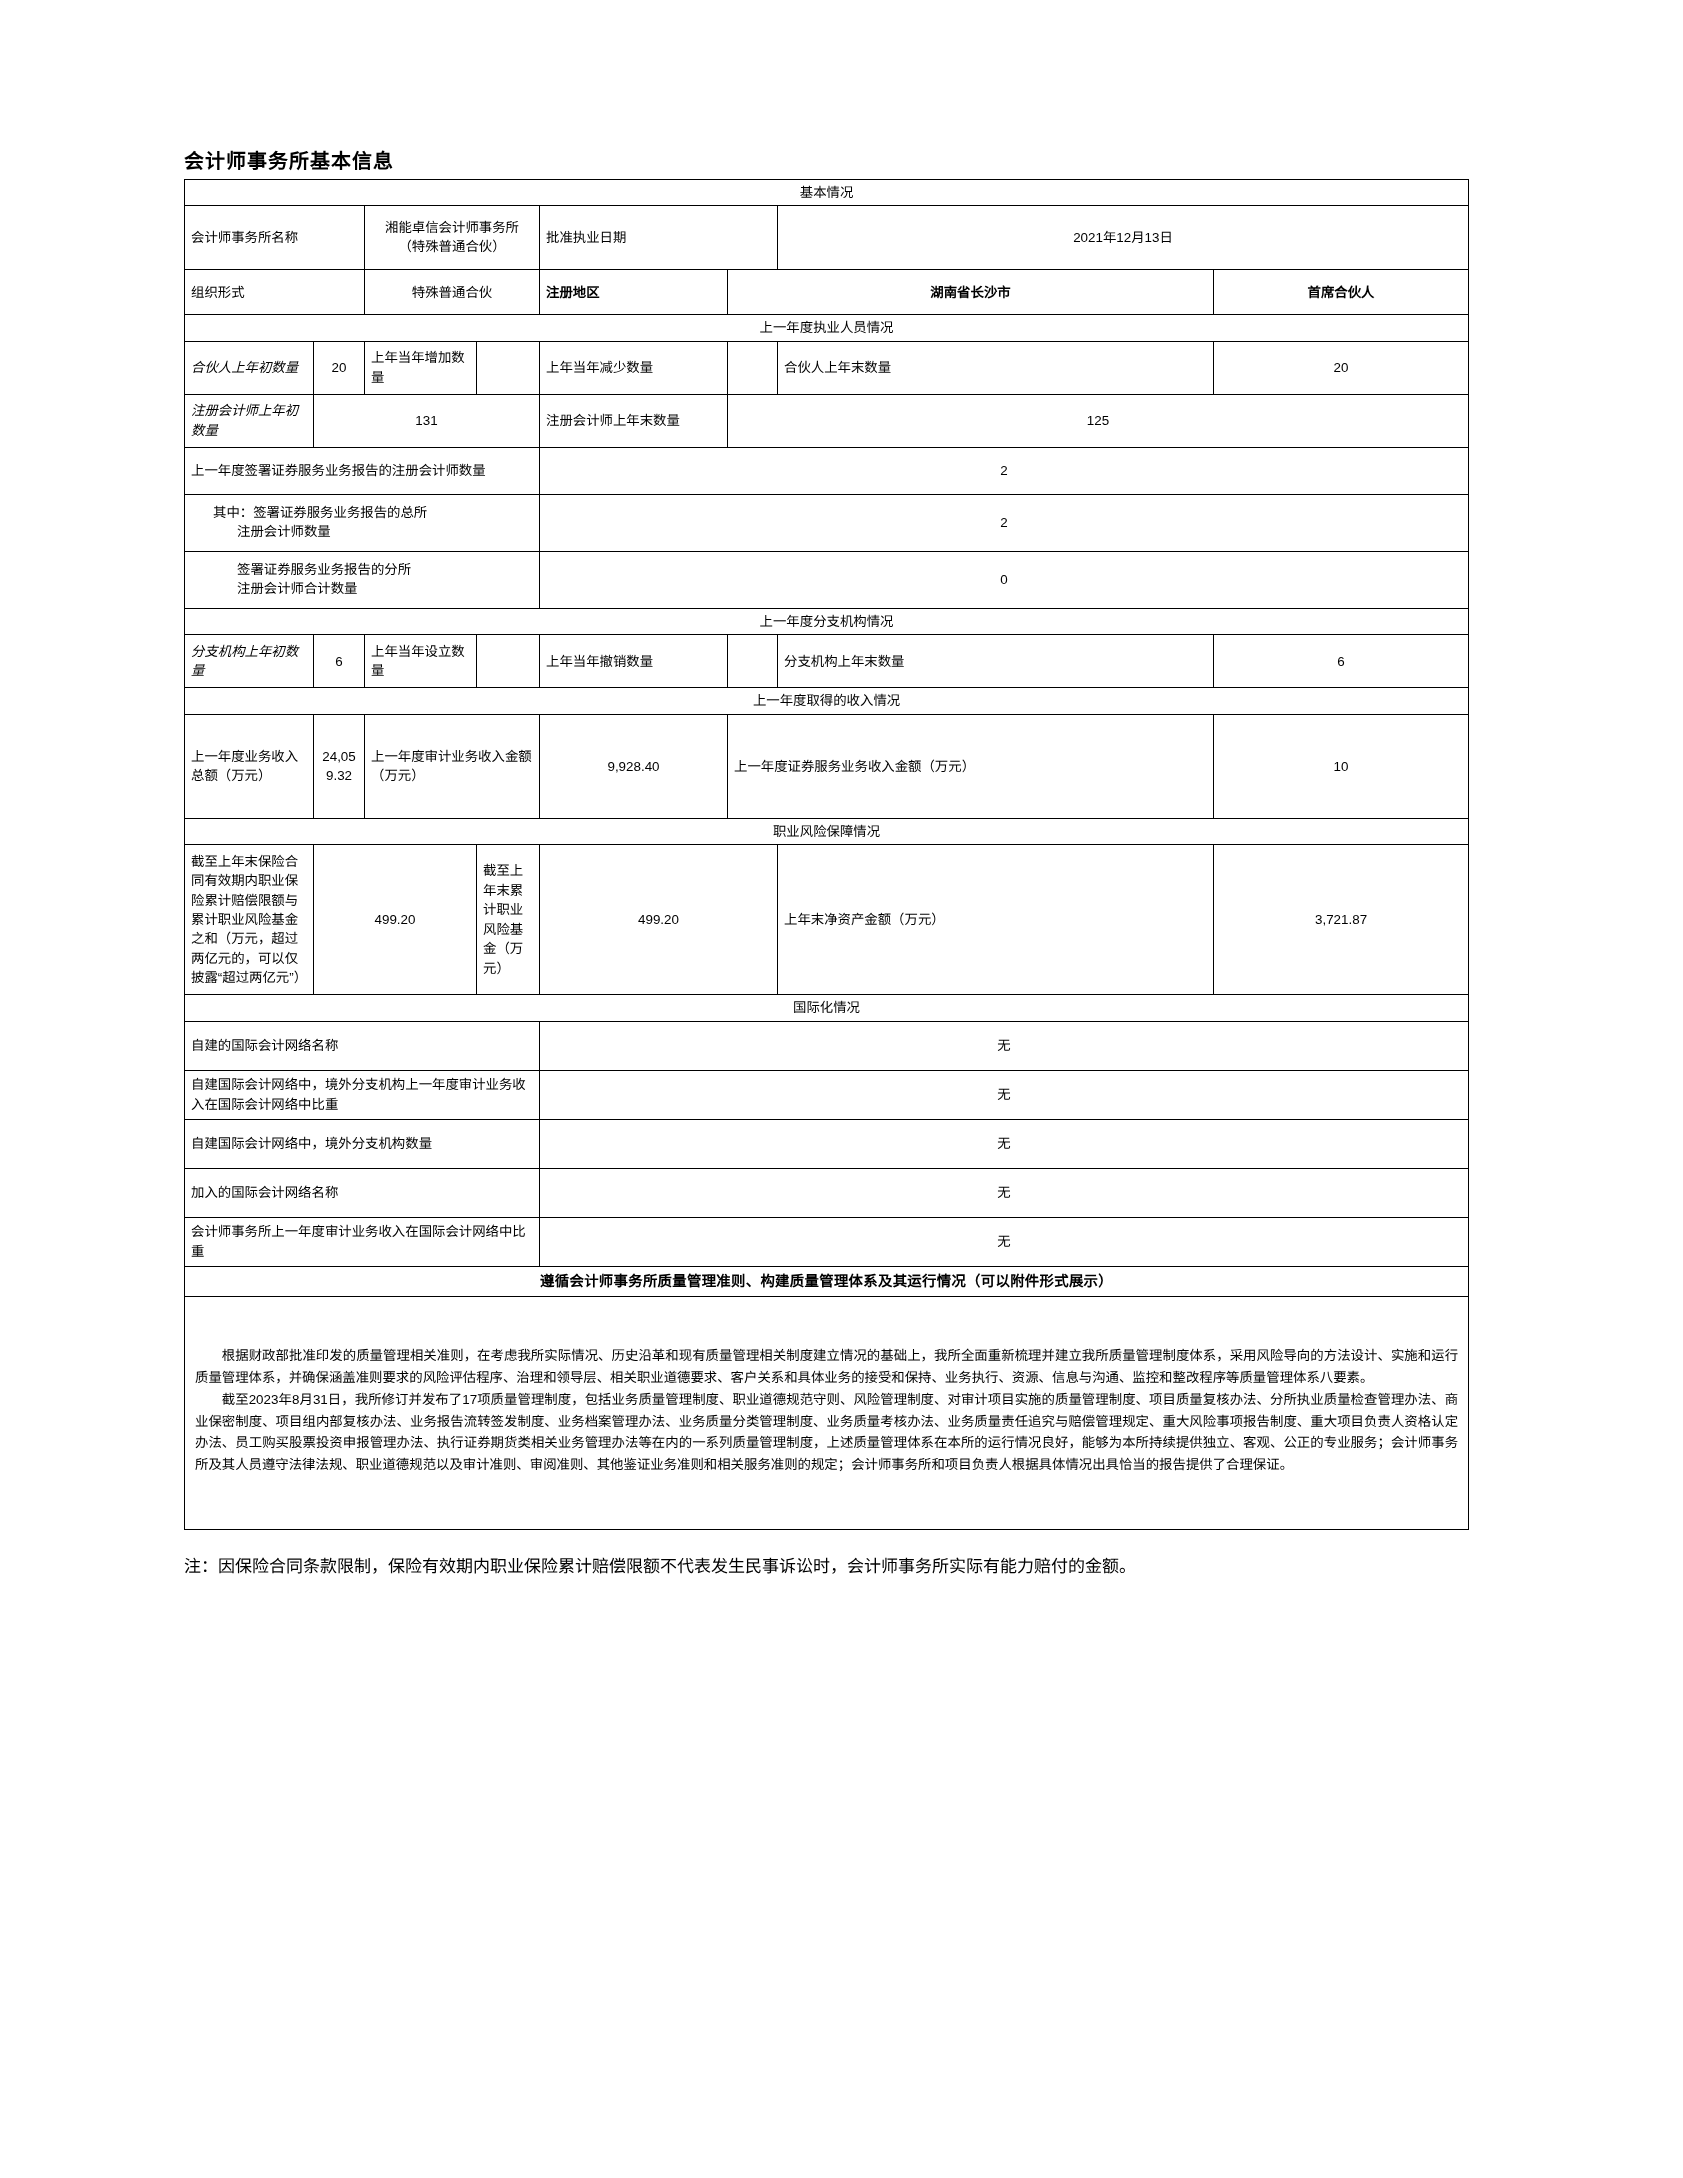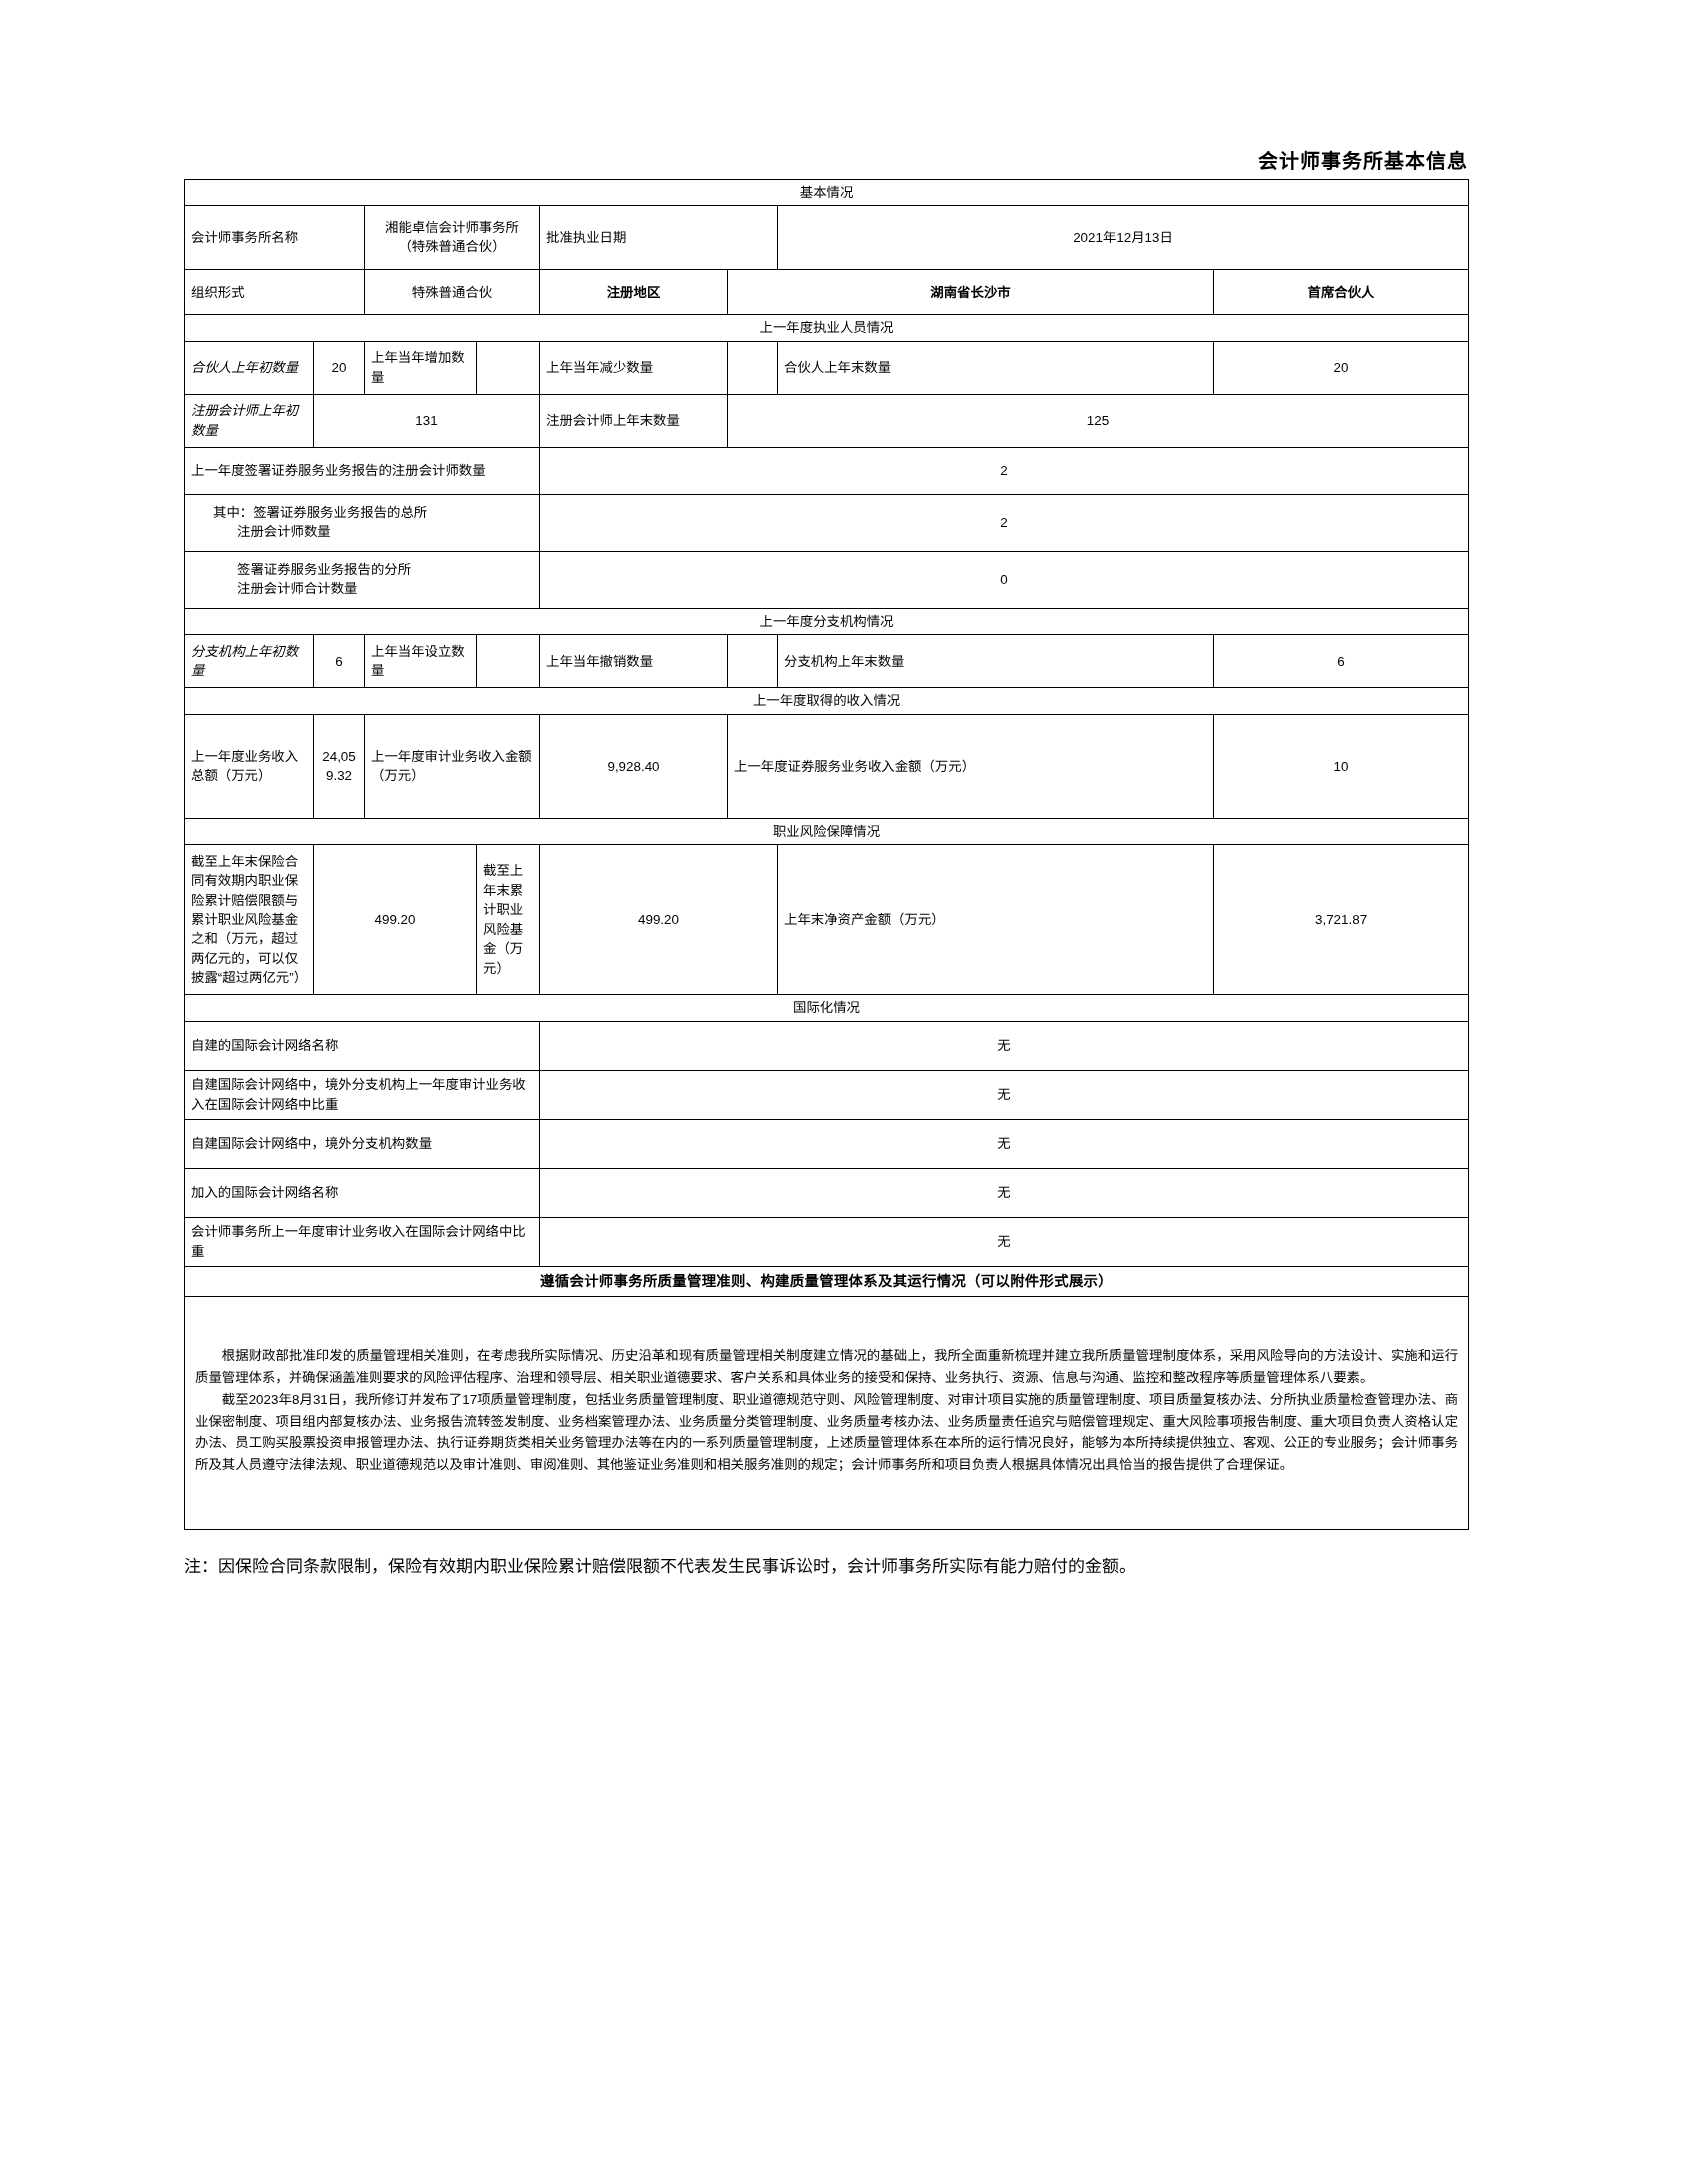--- a/index.html
+++ b/index.html
@@ -24,21 +24,21 @@
     height: 2178px;
     box-sizing: border-box;
   }
   .sheet {
     position: absolute;
     left: 184px;
     top: 149px;
     width: 1284px;
   }
   .doc-title {
-    text-align: right;
+    text-align: left;
     font-size: 20px;
     font-weight: bold;
     letter-spacing: 1px;
     margin: 0 0 6px 0;
     padding: 0;
     line-height: 1.2;
   }
   table.grid {
     border-collapse: collapse;
     table-layout: fixed;
@@ -62,21 +62,21 @@
   .section-head-bold {
     text-align: center;
     font-weight: bold;
     font-size: 14.4px;
     padding-top: 4px !important;
     padding-bottom: 4px !important;
     letter-spacing: 0.3px;
   }
   .lbl { text-align: left; }
   .ctr { text-align: center; }
-  .bold { font-weight: bold; text-align: center; }
+  .bold { font-weight: bold; }
   .tall-1 { height: 55px; }
   .tall-2 { height: 36px; }
   .tall-3 { height: 44px; font-style: italic; }
   .tall-4 { height: 38px; }
   .tall-5 { height: 48px; }
   .tall-6 { height: 95px; }
   .tall-7 { height: 40px; }
   .indent1 { padding-left: 22px !important; }
   .nowrapc { white-space: nowrap; }
   .narrative {

